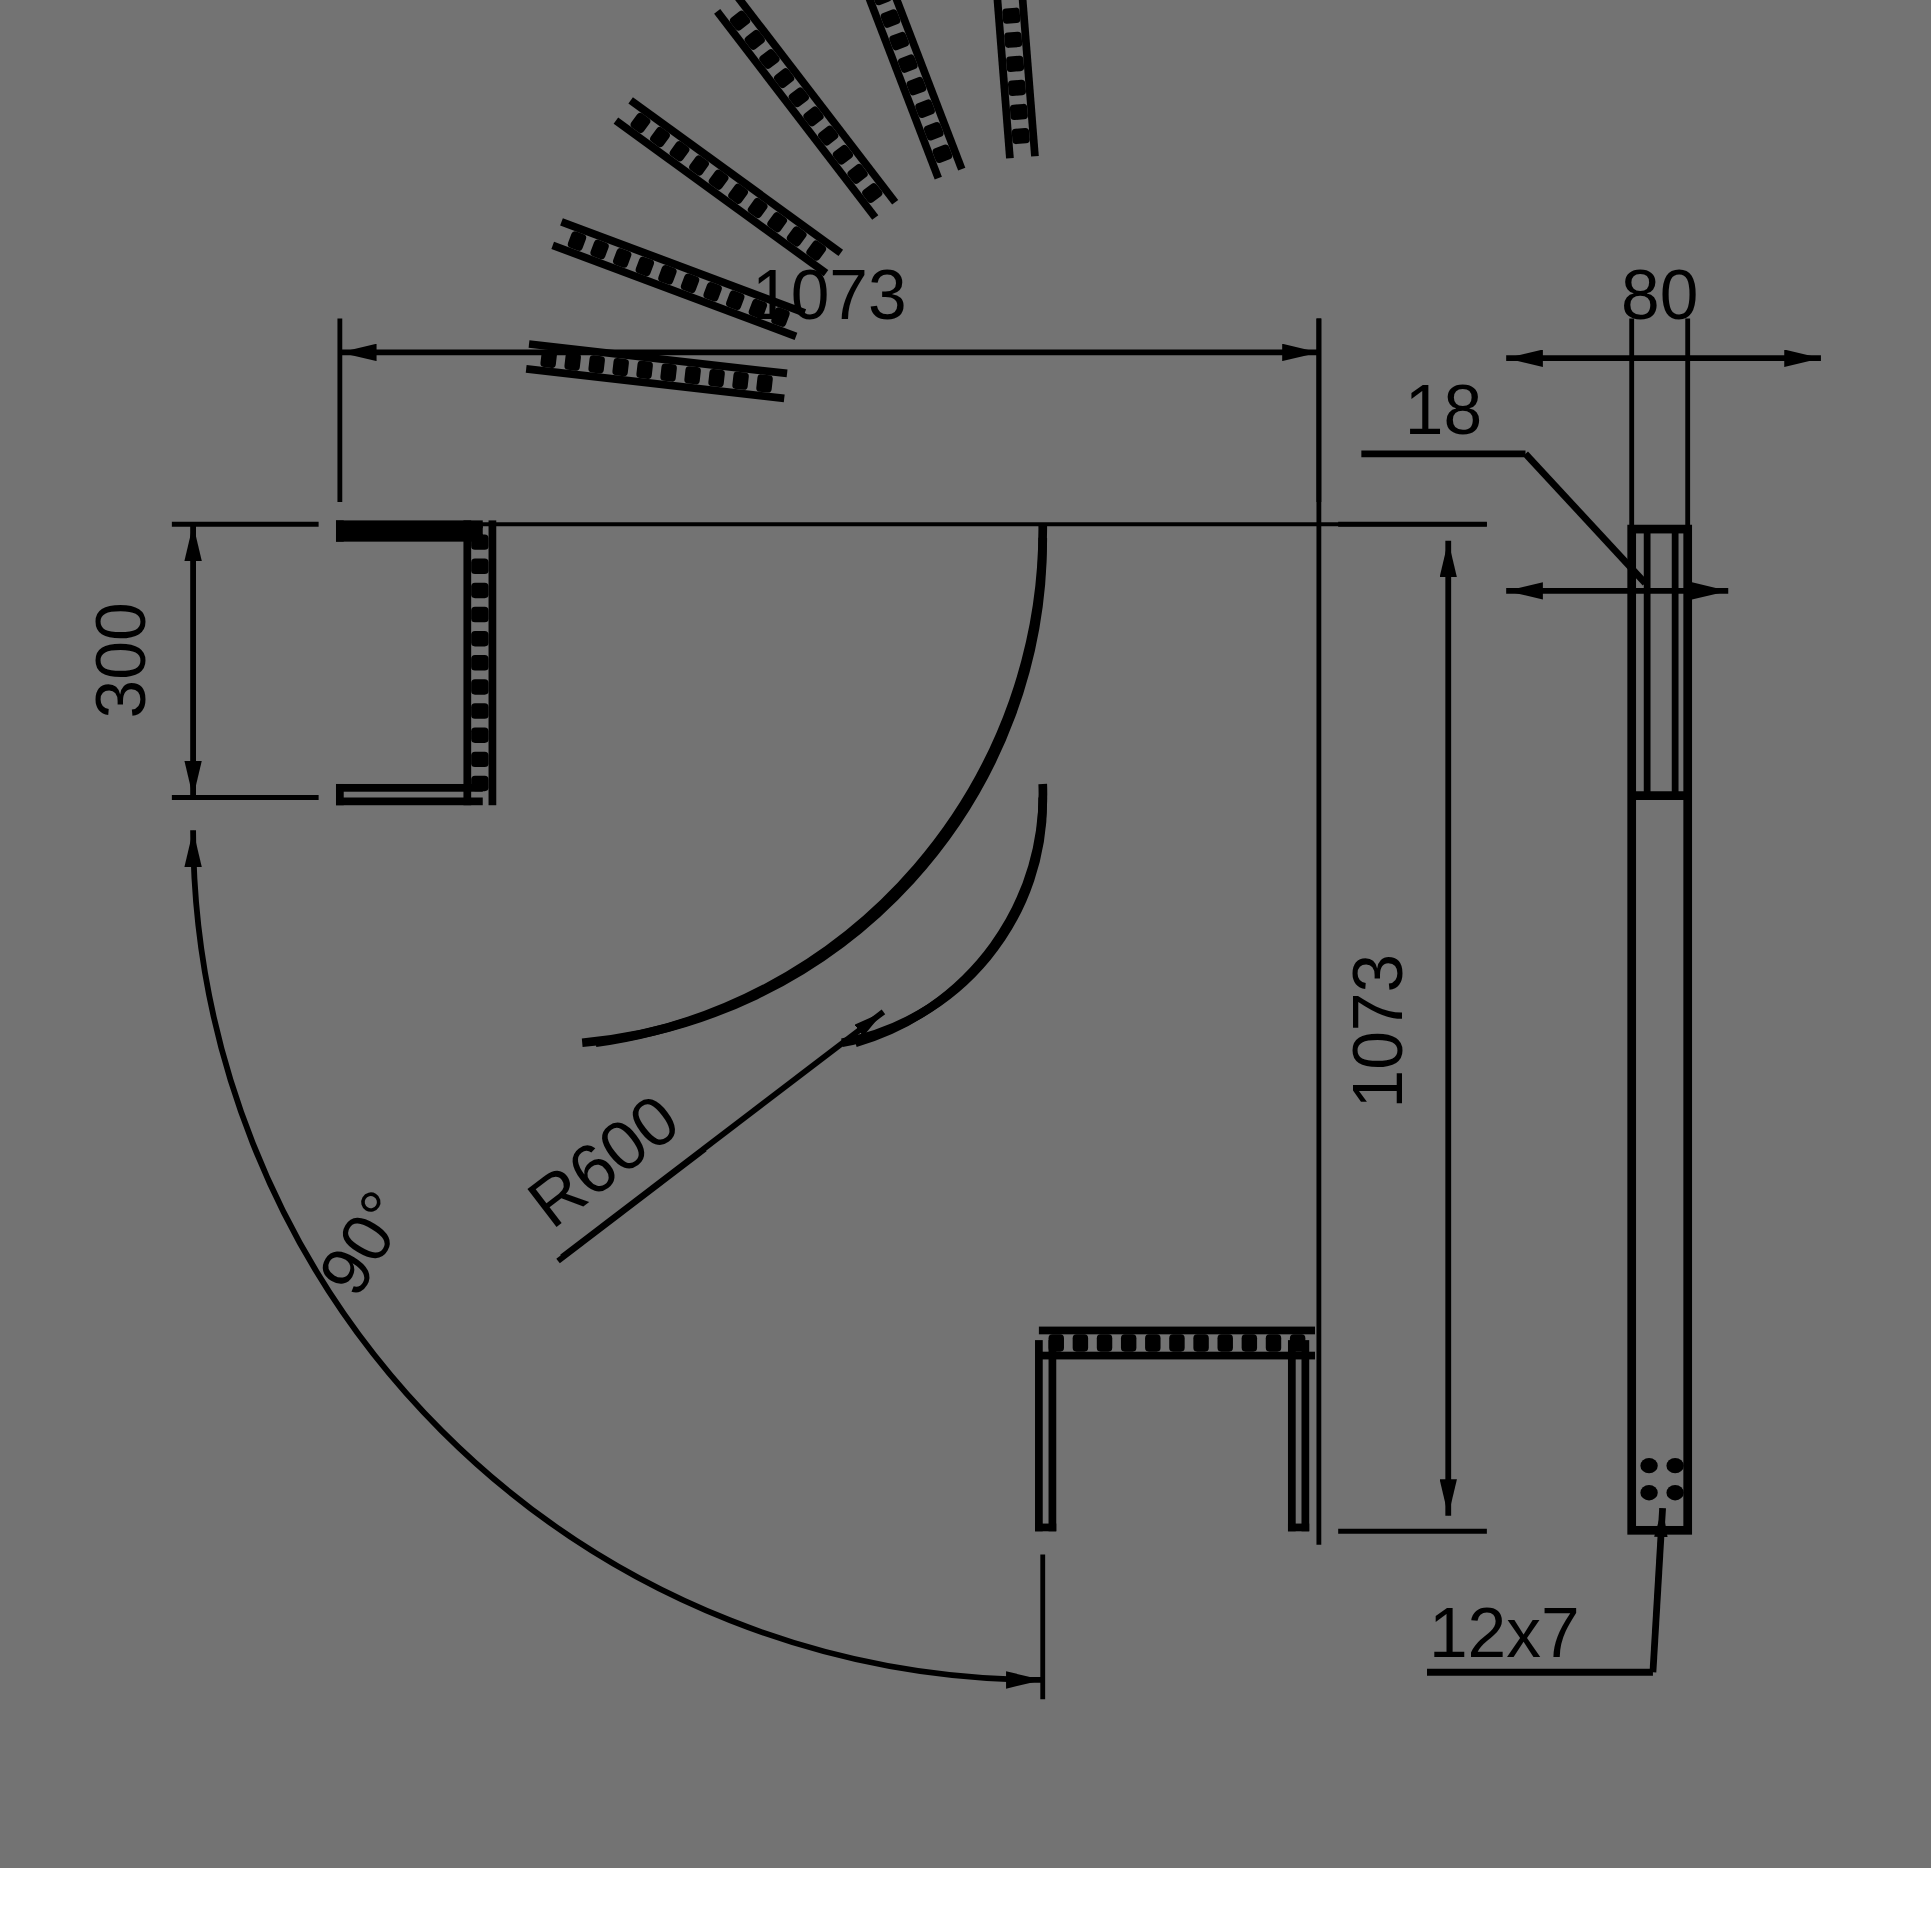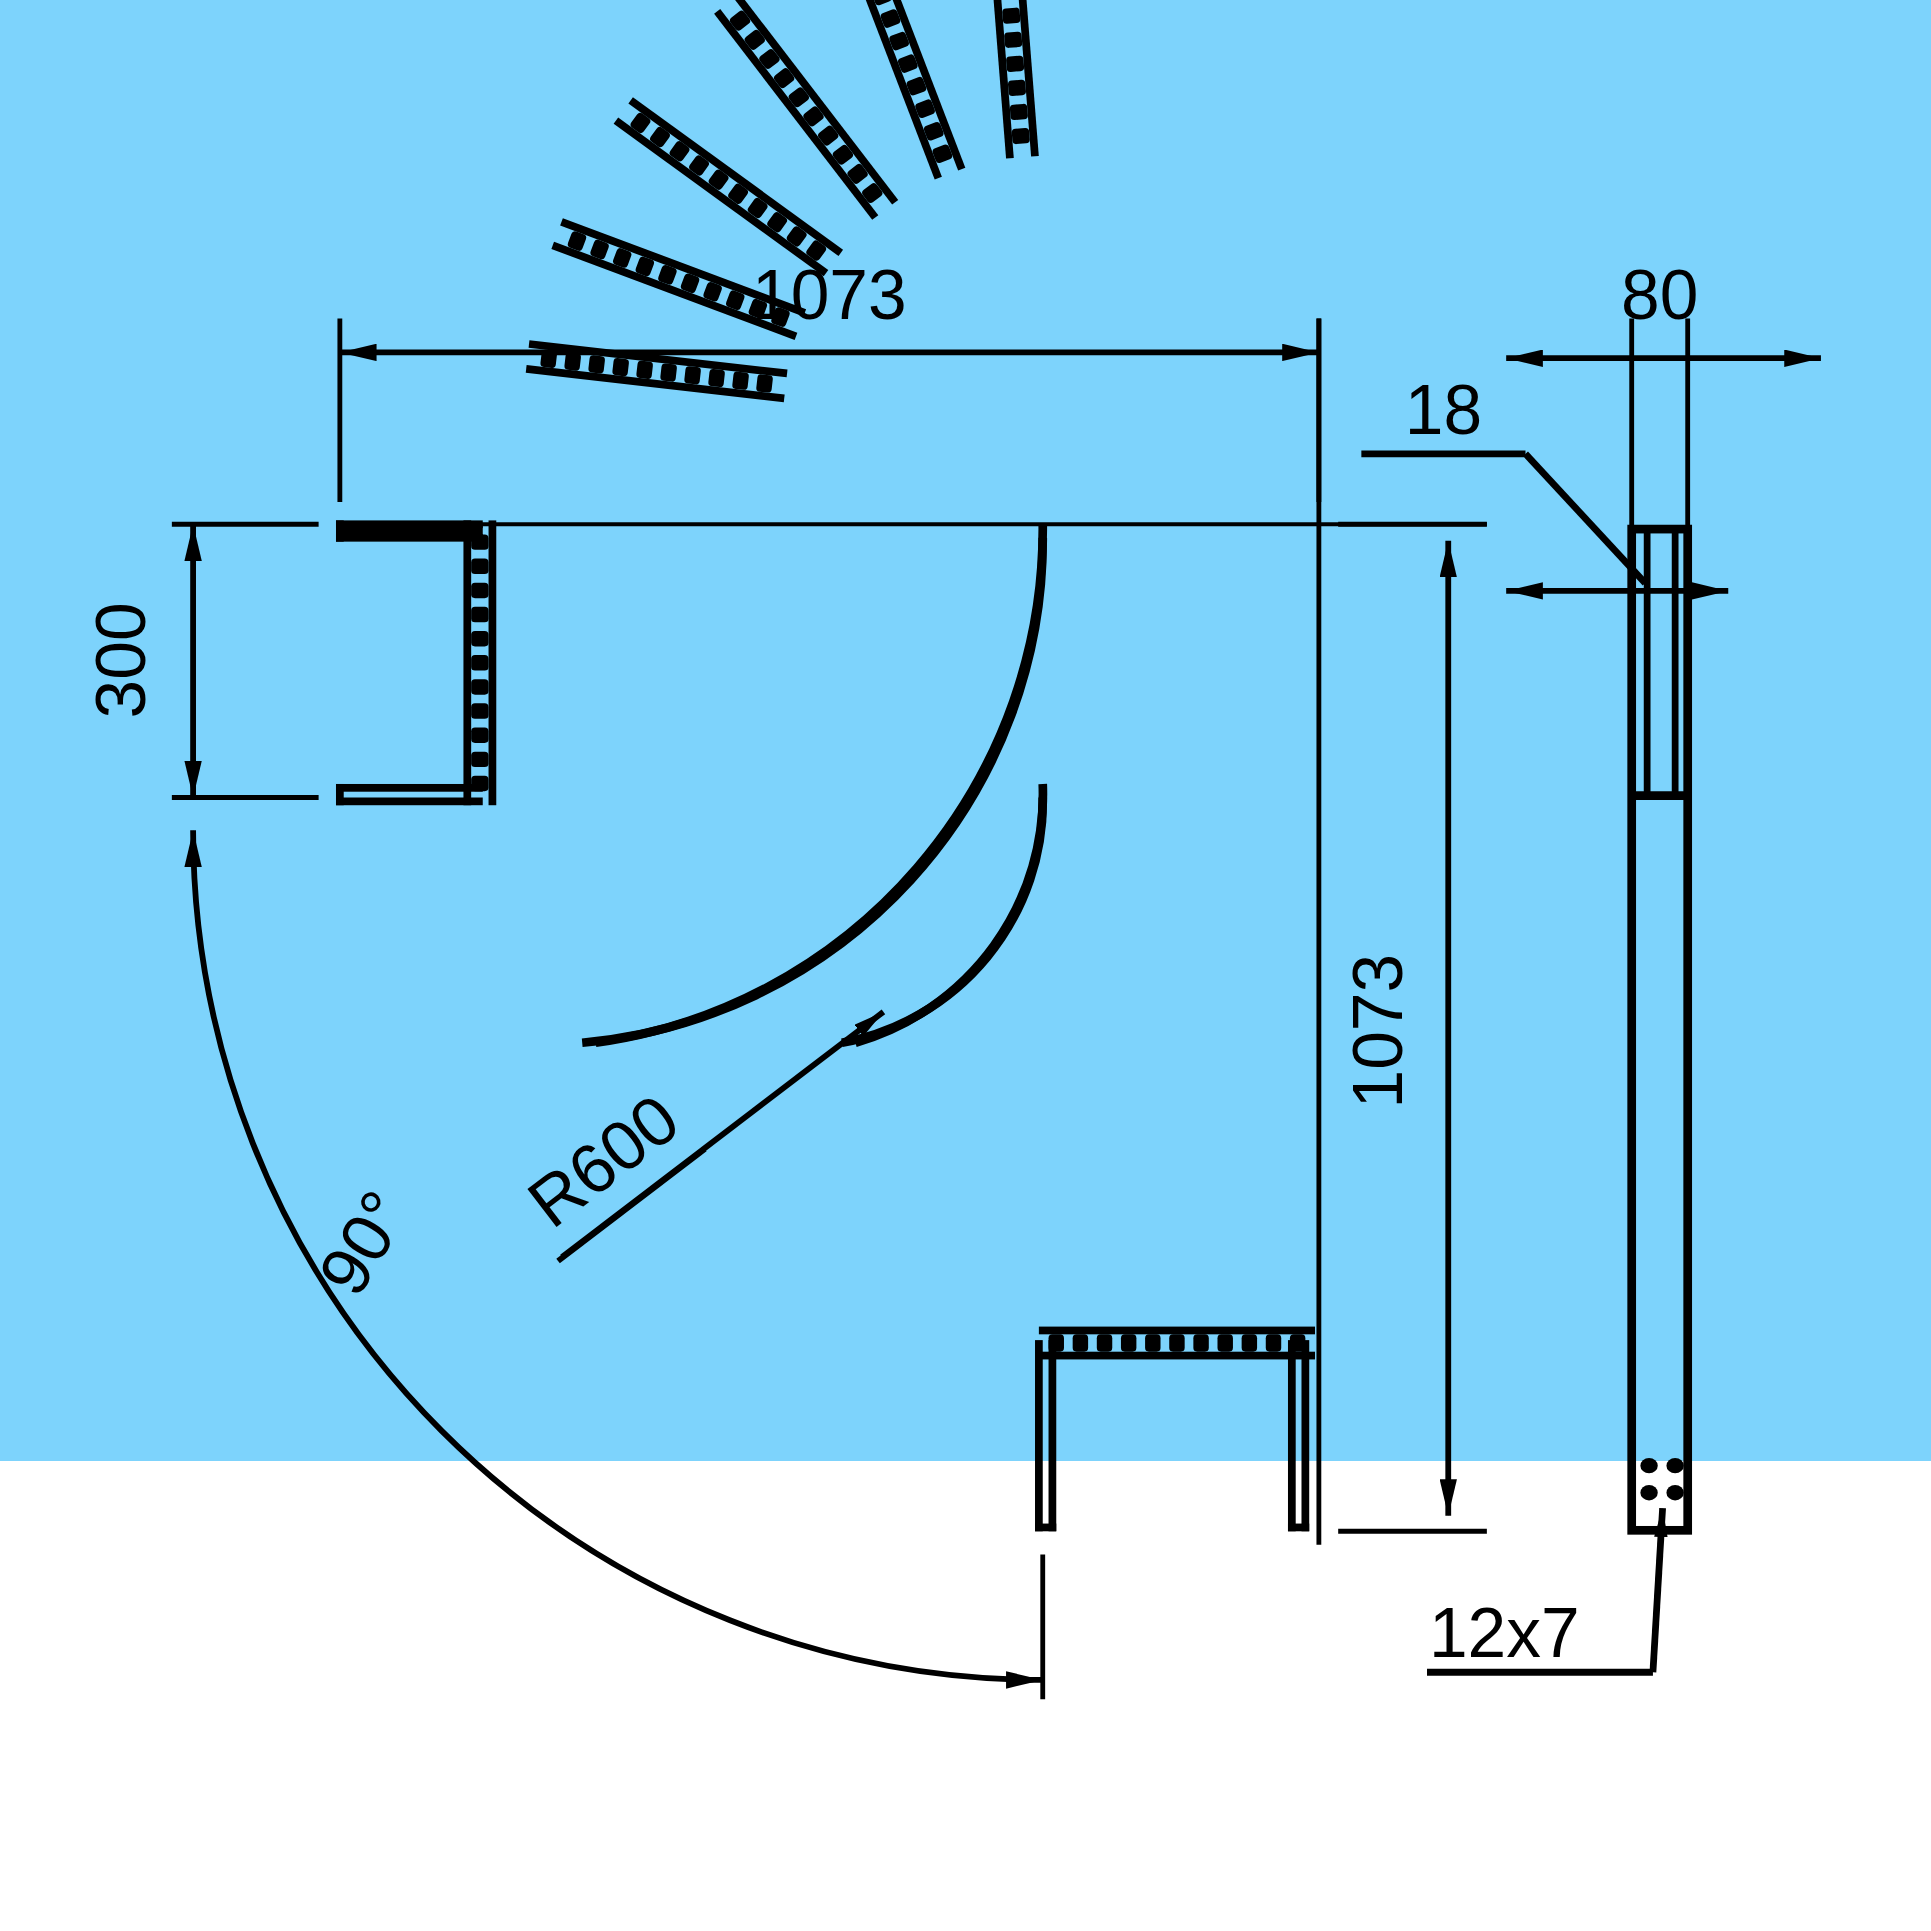--- a/index.html
+++ b/index.html
@@ -10,22 +10,22 @@
   }
   body {
     width: 1931px;
     height: 1931px;
     font-family: "Liberation Sans", sans-serif;
     overflow: hidden;
   }
   #drawing-root {
     position: relative;
     width: 1931px;
-    height: 1461px;
-    background: #7dd3fc;
+    height: 1868px;
+    background: #737373;
   }
   svg#cad {
     position: absolute;
     left: 0;
     top: 0;
     width: 1931px;
     height: 1931px;
     display: block;
   }
   .dim-text {

